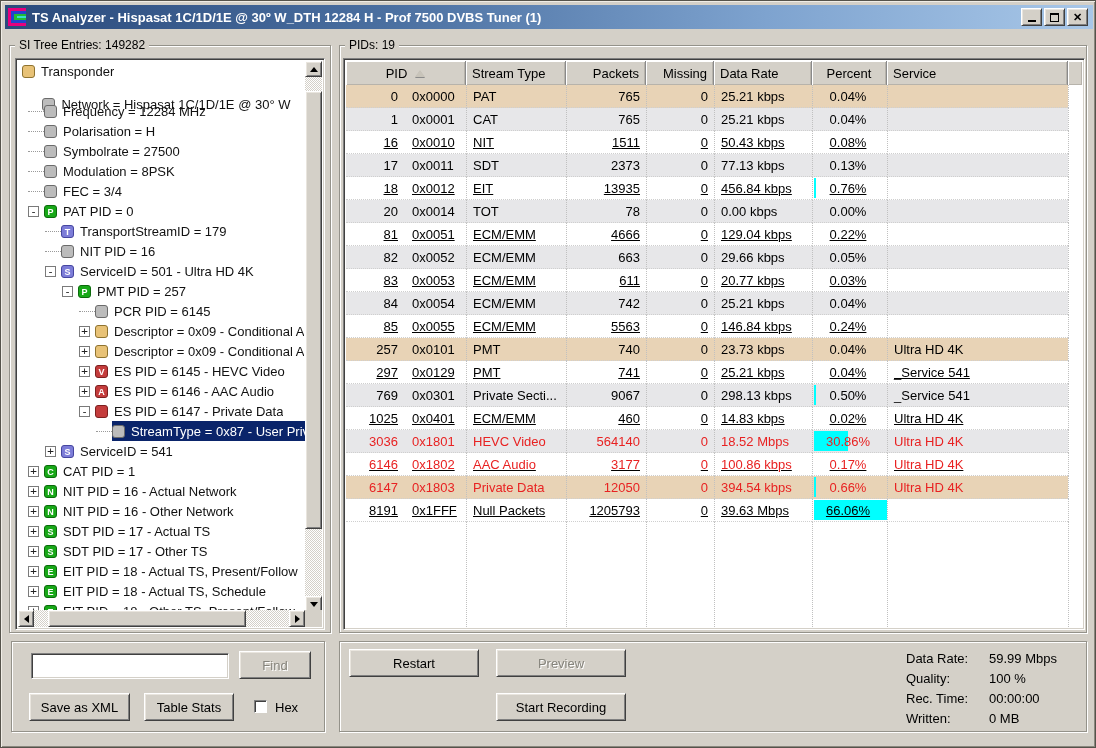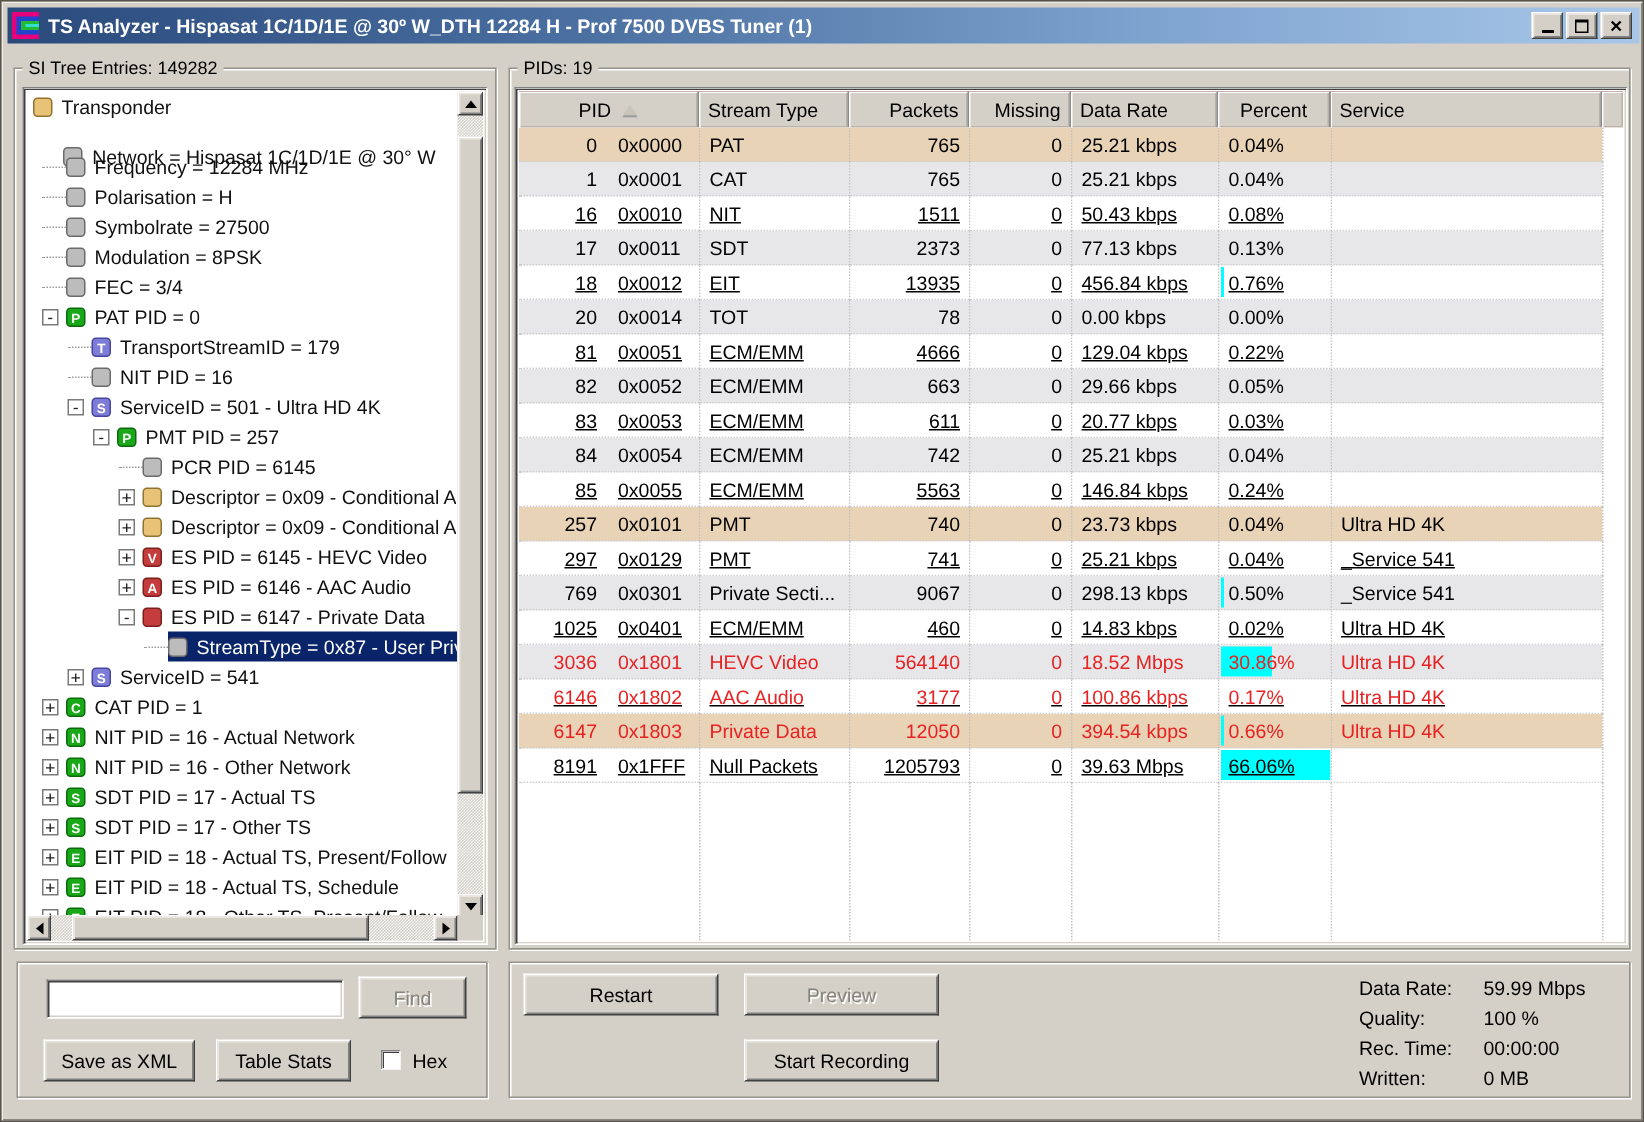--- a/index.html
+++ b/index.html
@@ -58,30 +58,30 @@
     box-shadow:inset 1px 1px 0 #e9e5de,inset -1px -1px 0 #808080;font-size:13px;color:#000;
     display:flex;align-items:center;justify-content:center;font-family:"Liberation Sans",sans-serif;}
   .btn.disabled{color:#86847c;text-shadow:1px 1px 0 #fff;}
   .textinput{position:absolute;background:#fff;border:1px solid;border-color:#808080 #fff #fff #808080;
     box-shadow:inset 1px 1px 0 #404040,inset -1px -1px 0 #d4d0c8;font-size:13px;padding:0 4px;outline:none;}
   .checkbox{position:absolute;width:13px;height:13px;background:#fff;border:1px solid;border-color:#808080 #fff #fff #808080;
     box-shadow:inset 1px 1px 0 #404040;}
   .chk-label{position:absolute;font-size:13px;color:#000;}
   
   .tableview{position:absolute;left:342px;top:57px;width:742px;height:572px;overflow:hidden;background:#fff;}
-  .thead{position:absolute;left:2px;top:2px;right:2px;height:24px;display:flex;background:#7f1d1d;}
+  .thead{position:absolute;left:2px;top:2px;right:2px;height:24px;display:flex;background:#f9a8d4;}
   .th{height:24px;background:#d4d0c8;border-right:1px solid #8a8a8a;box-shadow:inset 1px 1px 0 #fff,inset -1px -1px 0 #b7b3ab;
     font-size:13px;color:#000;display:flex;align-items:center;padding:0 6px;white-space:nowrap;overflow:hidden;}
   .tbody{position:absolute;left:2px;top:26px;right:2px;bottom:2px;overflow:hidden;background:#fff;}
   .tr{display:flex;height:23px;}
   .td{height:23px;font-size:13px;display:flex;align-items:center;border-left:1px dotted #c0c0c0;
     border-bottom:1px dotted #cfcfcf;white-space:nowrap;overflow:hidden;padding:0 6px;}
   .td:first-child{border-left:none;}
   .c-pid{flex:0 0 120px;} .c-type{flex:0 0 100px;} .c-pkts{flex:0 0 80px;justify-content:flex-end;}
-  .c-miss{flex:0 0 68px;justify-content:flex-end;} .c-rate{flex:0 0 98px;} .c-pct{flex:0 0 75px;justify-content:flex-start;position:relative;}
+  .c-miss{flex:0 0 68px;justify-content:flex-end;} .c-rate{flex:0 0 98px;} .c-pct{flex:0 0 75px;justify-content:center;position:relative;}
   .c-svc{flex:0 0 181px;} .c-fill{flex:1 1 auto;}
   .pid-dec{flex:0 0 46px;text-align:right;} .pid-hex{margin-left:14px;}
   .bg-white{background:#fff;text-decoration:underline;} .bg-gray{background:#e7e7e9;} .bg-tan{background:#e8d3b6;}
   .red-row .td{color:#e82222;}
   .pct-bar{position:absolute;left:1px;top:1px;bottom:1px;background:#00ffff;z-index:0;}
   .pct-text{position:relative;z-index:1;padding-right:4px;}
   .filler-row{display:flex;}
   .filler-row .td{border-bottom:none;background:#fff;}
   
   .th.h-right{justify-content:flex-end;} .th.h-center{justify-content:center;}

